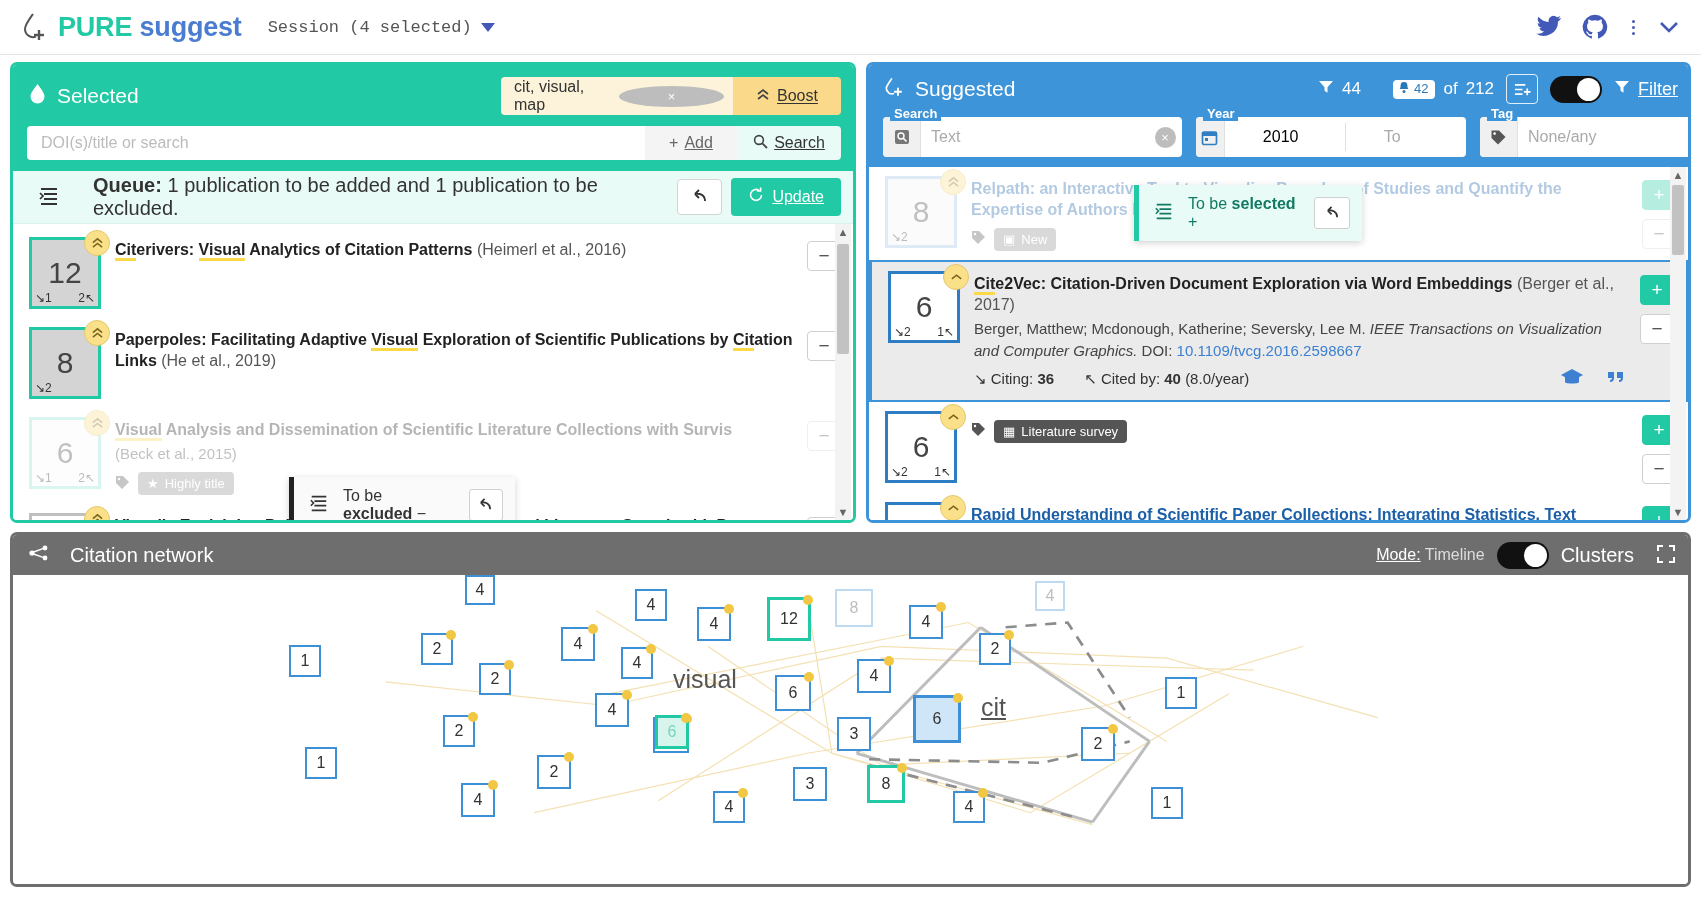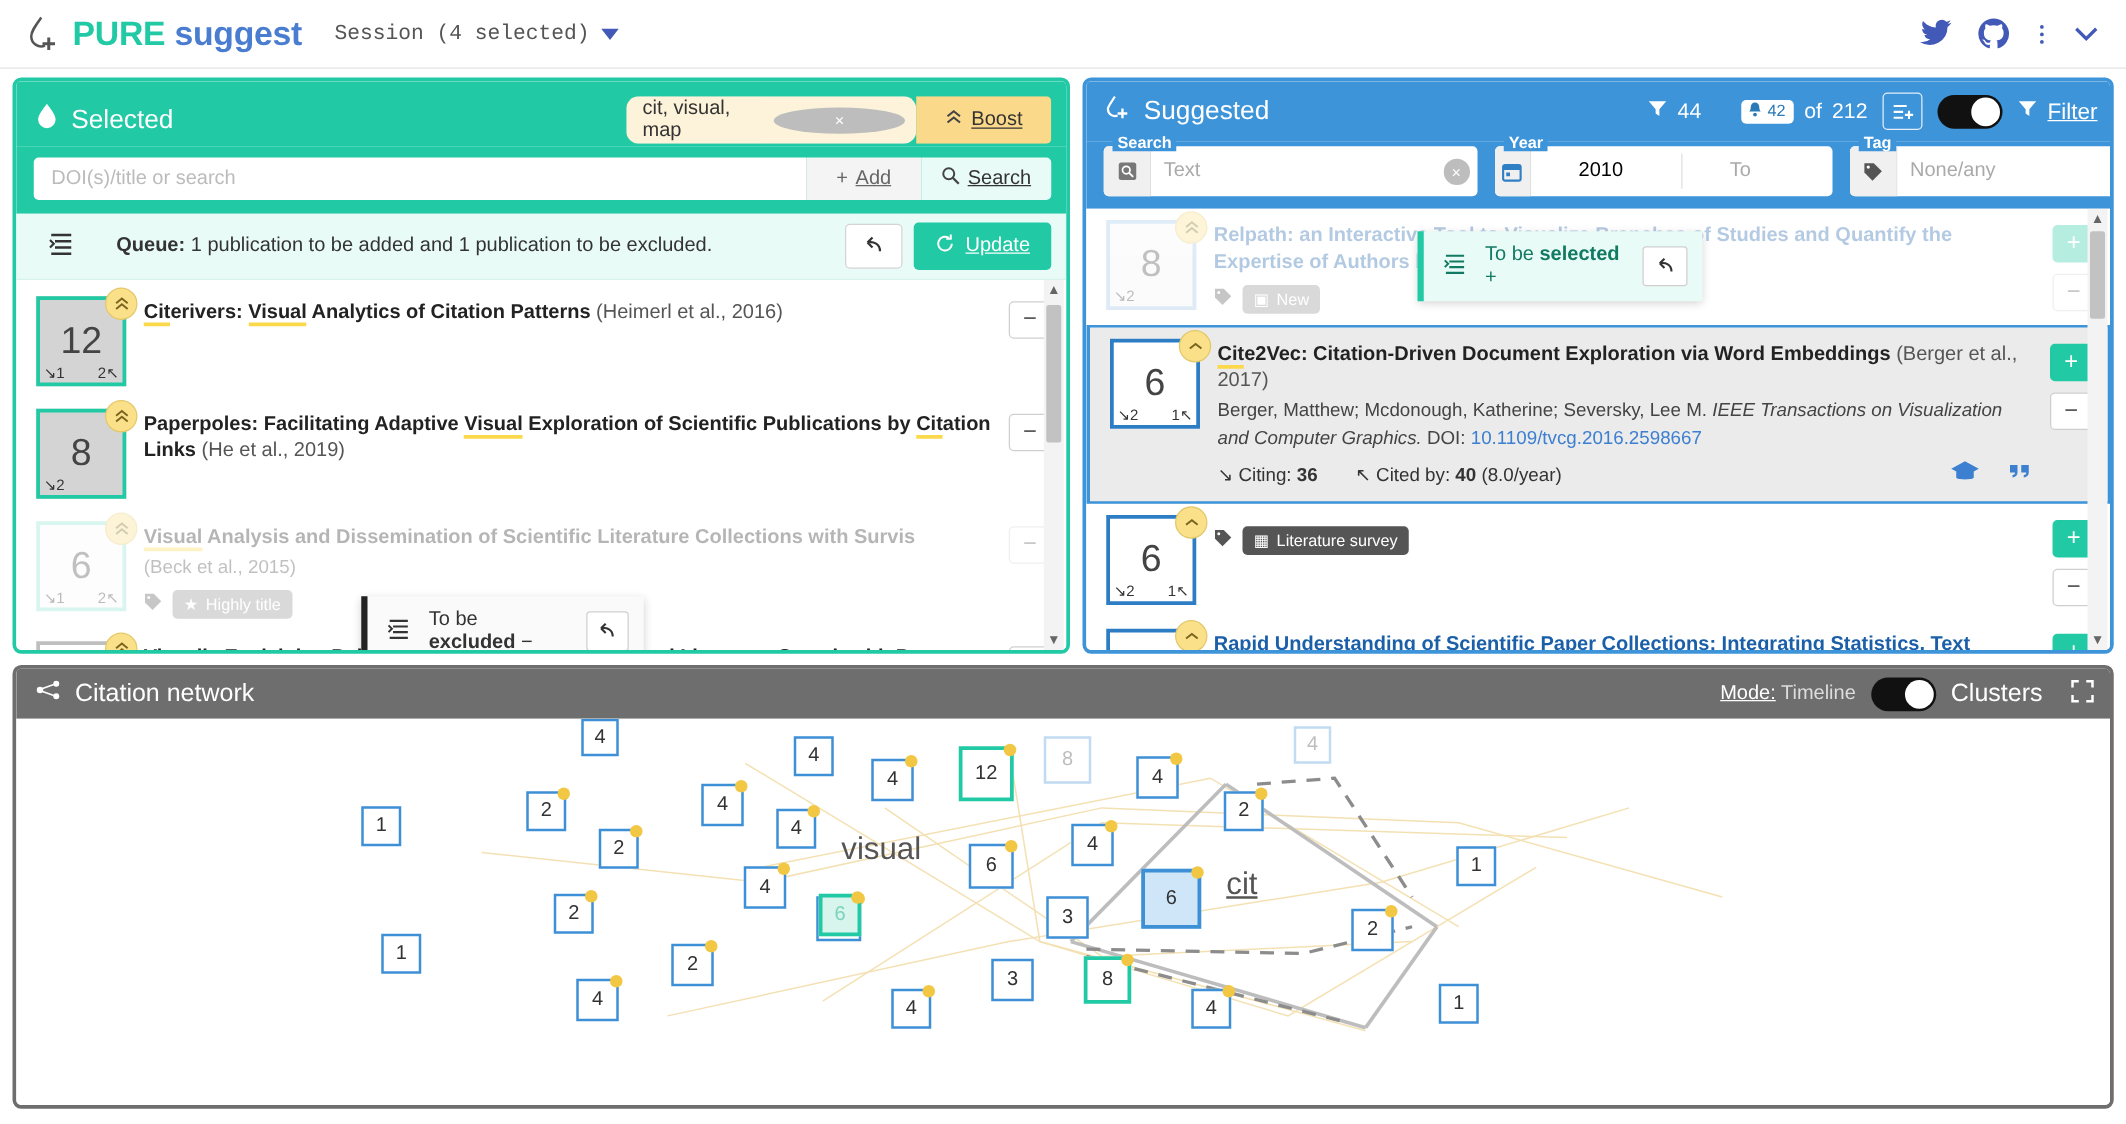--- a/index.html
+++ b/index.html
@@ -47,21 +47,20 @@
     display: flex; align-items: center;
     padding: 10px 12px 0 16px; height: 52px;
   }
   .sel-title { font-size: 21px; display: flex; align-items: center; gap: 11px; }
   .sel-head-spacer { flex: 1; }
   .boostbox { display: flex; height: 38px; border-radius: 4px; overflow: hidden; }
   .boost-terms {
     background: #fdf3da; color: #333; width: 232px;
     display: flex; align-items: center; padding: 0 9px 0 13px;
     font-size: 16px;
-    border-radius: 10px;
   }
   .boost-terms span { flex: 1; }
   .clear-x {
     width: 21px; height: 21px; border-radius: 50%; background: #bdbdbd;
     color: #fff; font-size: 13px; display: flex; align-items: center;
     justify-content: center; cursor: pointer; flex: none;
   }
   .boost-btn {
     background: #fbd98a; color: #333; width: 108px;
     display: flex; align-items: center; justify-content: center; gap: 7px;
@@ -86,21 +85,21 @@
     border-radius: 0 4px 4px 0; cursor: pointer;
   }
 
   
   .queue {
     background: #e9fbf6; display: flex; align-items: center;
     padding: 8px 12px 8px 24px; gap: 0; height: 53px;
     border-bottom: 1px solid #d9f2ea;
   }
   .queue-icon { width: 26px; color: #333; flex: none; }
-  .queue-text { margin-left: 30px; font-size: 16px; color: #333; }
+  .queue-text { margin-left: 30px; font-size: 20px; color: #333; }
   .queue-text b { font-weight: bold; }
   .queue-spacer { flex: 1; }
   .undo-btn {
     width: 46px; height: 36px; background: #fff; border: 1px solid #d4d4d4;
     border-radius: 4px; display: flex; align-items: center; justify-content: center;
     cursor: pointer; margin-right: 9px;
   }
   .update-btn {
     background: #21c9a4; color: #fff; height: 38px; padding: 0 17px;
     border-radius: 4px; display: flex; align-items: center; gap: 8px;
@@ -226,21 +225,21 @@
   .fgroup.tag .finput { flex: 1; }
   .fclear { width: 34px; display: flex; align-items: center; justify-content: center; }
 
   .sug-list { flex: 1; position: relative; overflow: hidden; background: #fff; }
 
   
   .network { margin: 9px 10px 0 10px; border: 3px solid #6e6e6e; border-radius: 7px;
              height: 355px; display: flex; flex-direction: column; overflow: hidden; }
   .net-head { background: #6e6e6e; color: #fff; height: 40px; display: flex;
               align-items: center; padding: 0 12px 0 16px; gap: 12px; }
-  .net-title { font-size: 20px; display: flex; align-items: center; gap: 11px; }
+  .net-title { font-size: 20px; display: flex; align-items: center; gap: 21px; }
   .net-spacer { flex: 1; }
   .mode-lbl { font-size: 16px; color: #ddd; }
   .mode-lbl u { color: #fff; }
   .net-canvas { flex: 1; background: #fff; position: relative; overflow: hidden; }
   .node {
     position: absolute; border: 2px solid #3d8fd6; background: #fff;
     display: flex; align-items: center; justify-content: center;
     font-size: 16px; color: #333;
   }
   .node.sel { border-color: #21c9a4; border-width: 3px; }

